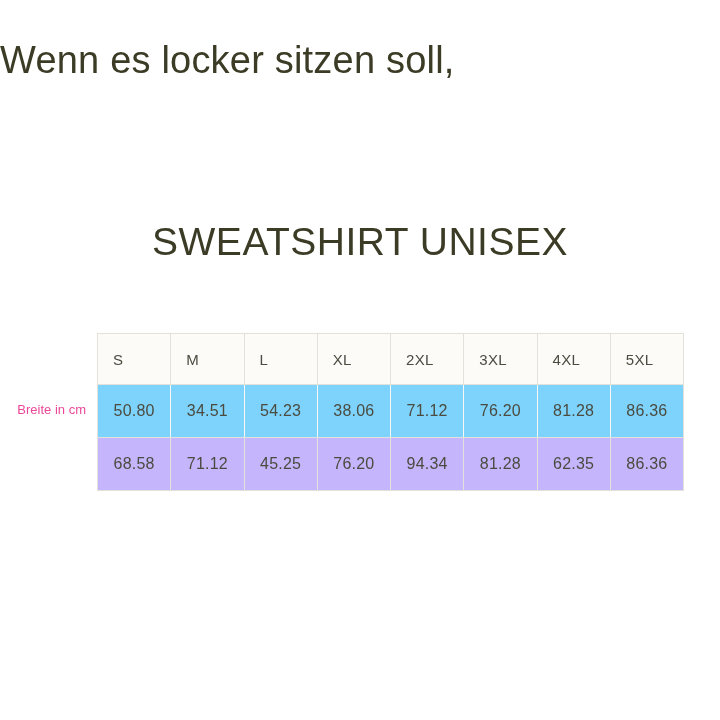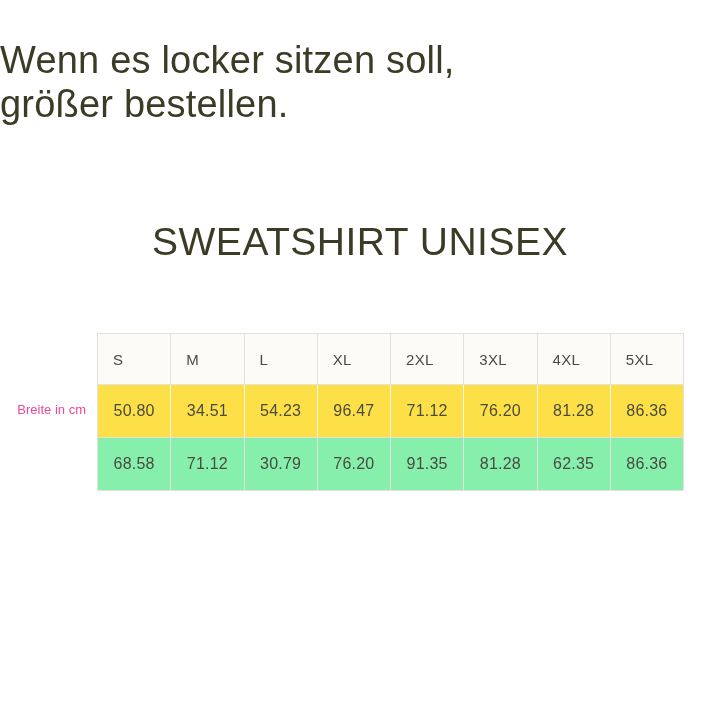--- a/index.html
+++ b/index.html
@@ -84,45 +84,44 @@
     border: 1px solid #e2e1da;
     font-size: 15px;
     font-weight: 400;
     text-align: left;
     padding: 0 0 0 15px;
     color: #4b4b40;
     letter-spacing: 0.3px;
   }
   .size-table td {
     height: 52px;
-    background: #86efac;
+    background: #c4b5fd;
     border: 1px solid #e2e1da;
     font-size: 16px;
     font-weight: 400;
     text-align: center;
     padding: 0;
     color: #4b4b40;
     letter-spacing: 0.2px;
   }
   .size-table tr.alt td {
-    background: #fde047;
+    background: #7dd3fc;
     border-left-color: #f8f7f2;
     border-right-color: #f8f7f2;
   }
   .size-table tr.alt td:first-child { border-left-color: #e2e1da; }
   .size-table tr.alt td:last-child  { border-right-color: #e2e1da; }
 </style>
 </head>
 <body>
 
 <div class="canvas">
 
   <div class="heading">
     <div>Wenn es locker sitzen soll,</div>
-    <div>größer bestellen.</div>
   </div>
 
   <div class="subtitle">SWEATSHIRT UNISEX</div>
 
   <div class="table-block">
 
     <div class="row-labels">
       <div class="row-label">Breite in cm</div>
     </div>
 
@@ -137,32 +136,32 @@
           <th>3XL</th>
           <th>4XL</th>
           <th>5XL</th>
         </tr>
       </thead>
       <tbody>
         <tr class="alt">
           <td>50.80</td>
           <td>34.51</td>
           <td>54.23</td>
-          <td>96.47</td>
+          <td>38.06</td>
           <td>71.12</td>
           <td>76.20</td>
           <td>81.28</td>
           <td>86.36</td>
         </tr>
         <tr>
           <td>68.58</td>
           <td>71.12</td>
-          <td>30.79</td>
+          <td>45.25</td>
           <td>76.20</td>
-          <td>91.35</td>
+          <td>94.34</td>
           <td>81.28</td>
           <td>62.35</td>
           <td>86.36</td>
         </tr>
       </tbody>
     </table>
 
   </div>
 
 </div>

